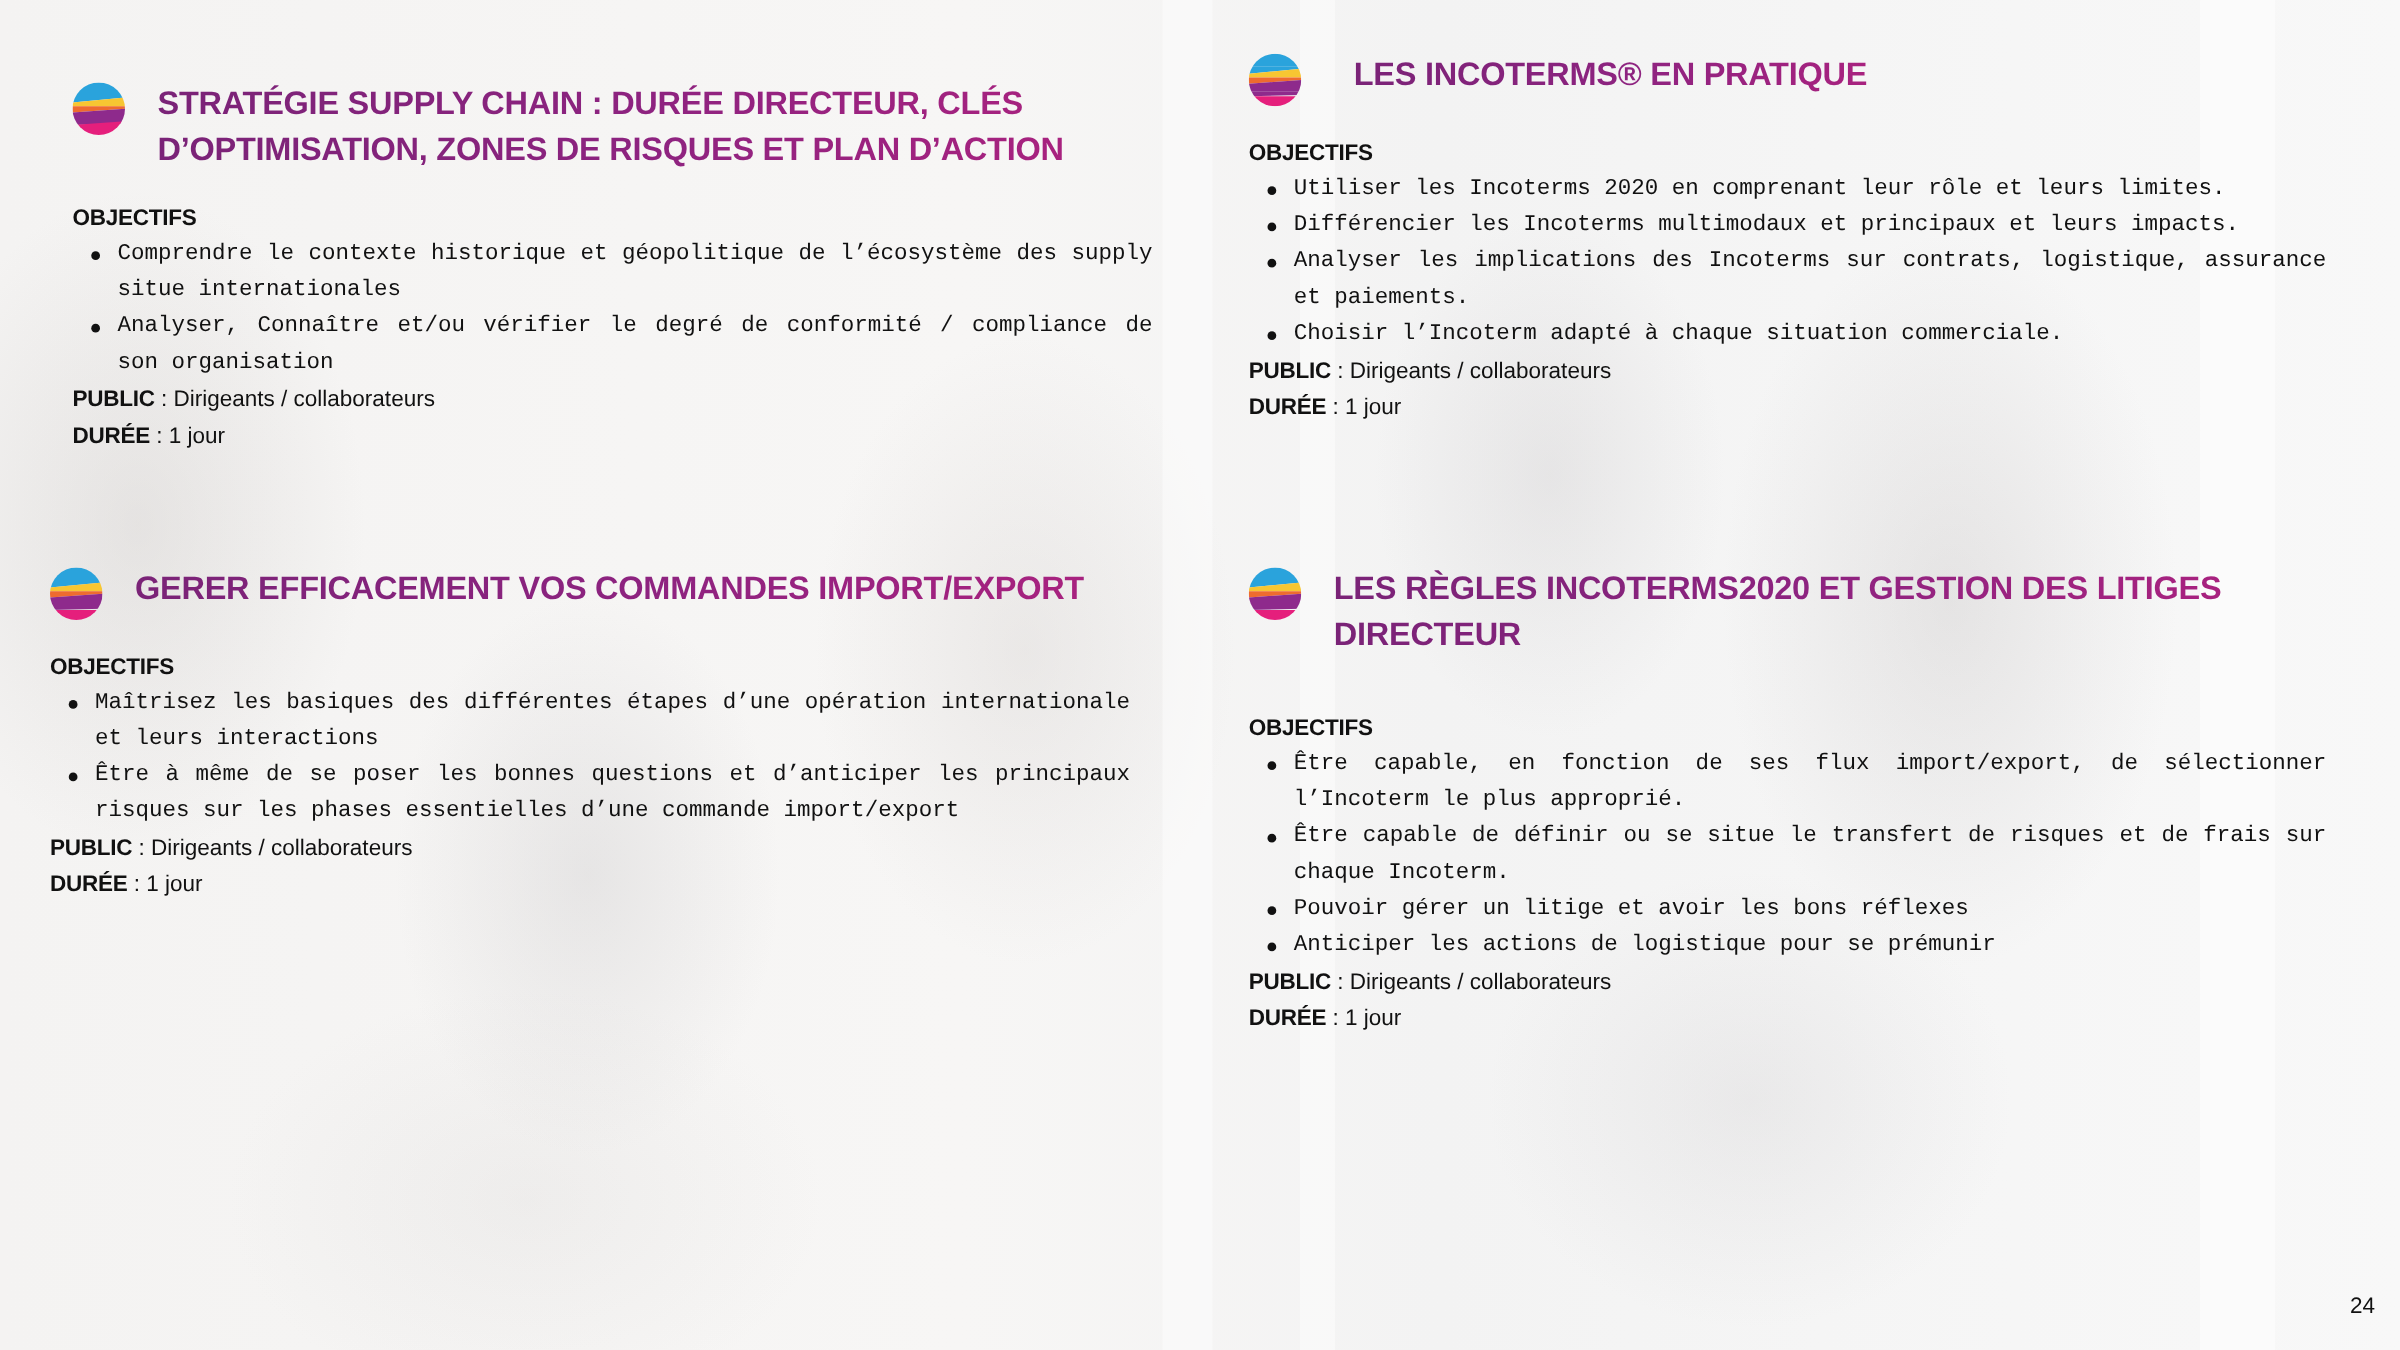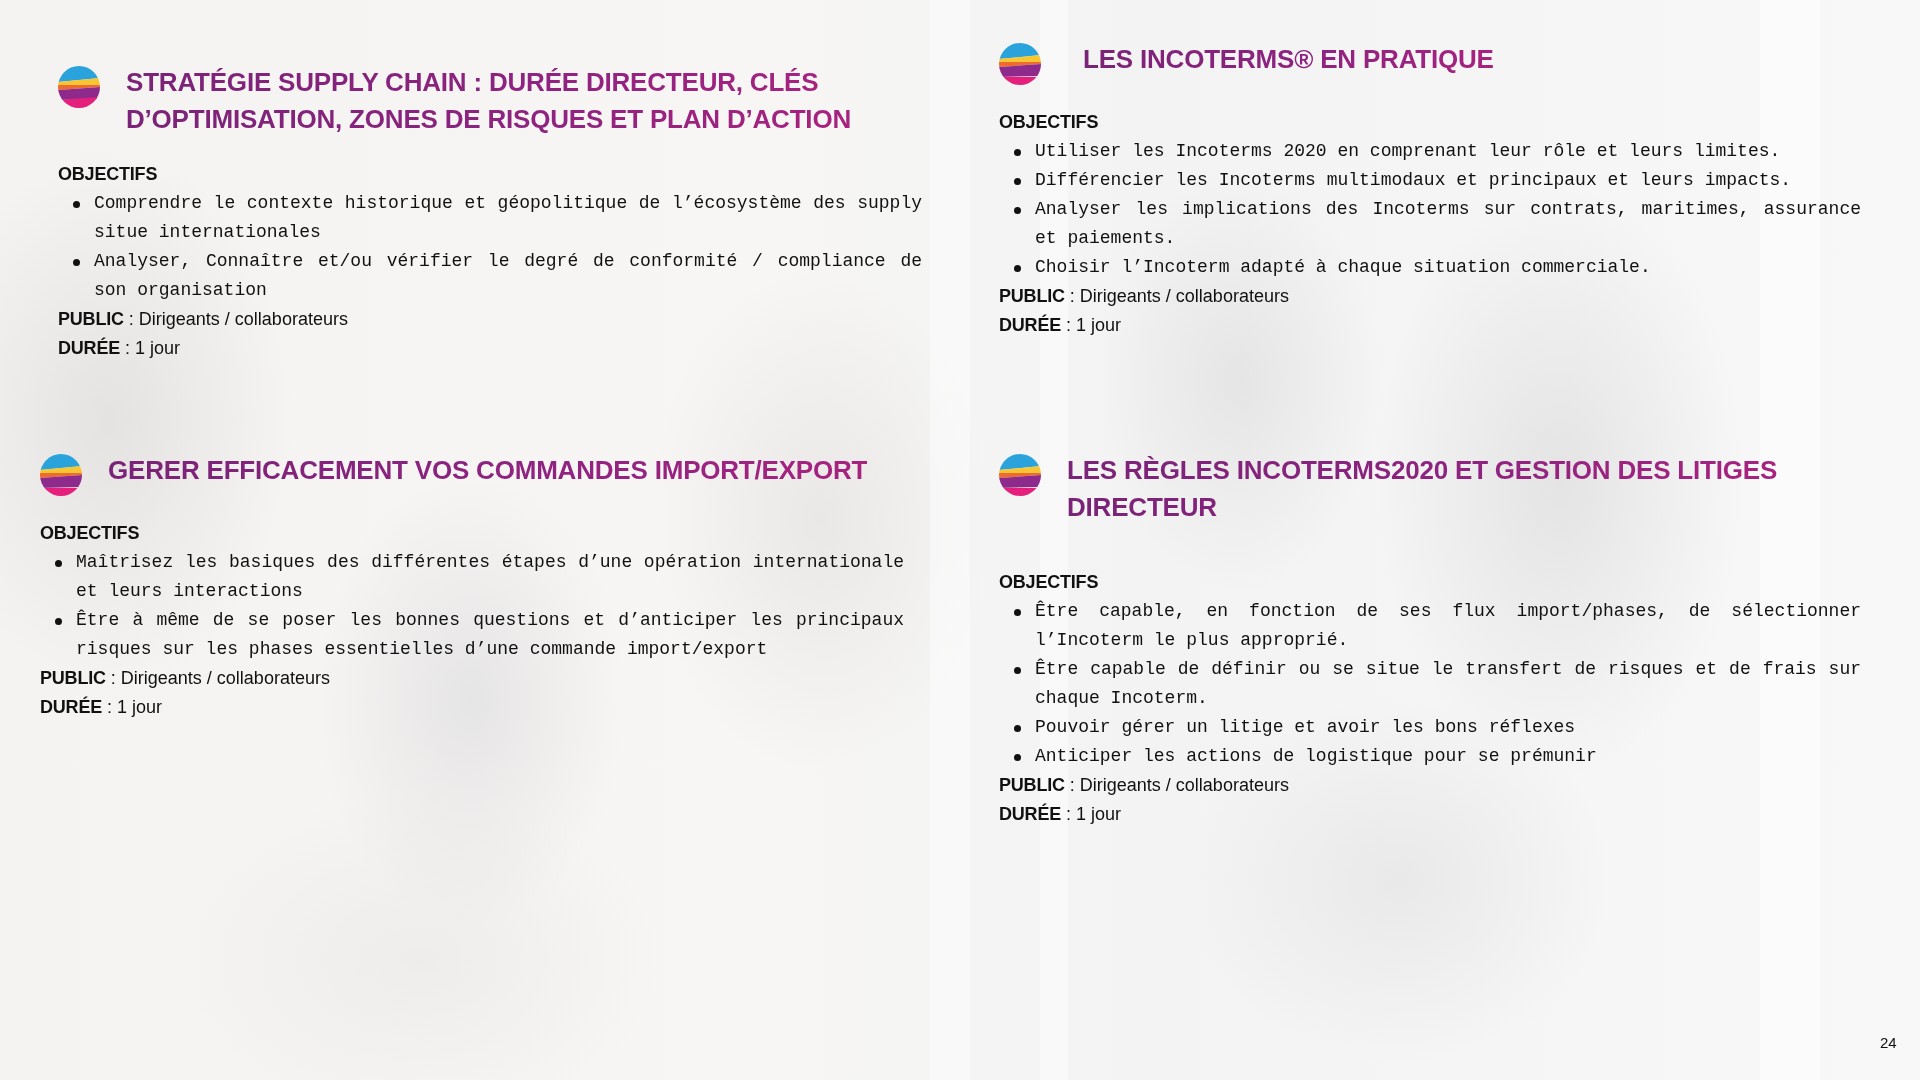--- a/index.html
+++ b/index.html
@@ -88,21 +88,21 @@
       width: 7px;
       height: 7px;
       border-radius: 50%;
       background: #111;
     }
     .page-number {
       position: absolute;
       z-index: 1;
       left: 1880px;
       top: 1034px;
-      font-size: 15px;
+      font-size: 18px;
       color: #111;
       font-family: "Liberation Sans", sans-serif;
     }
   </style>
 </head>
 <body>
 
 <div class="bg">
   <div class="bg-stripes" style="left:930px;"></div>
   <div class="bg-stripes" style="left:1040px;width:28px;"></div>
@@ -162,21 +162,21 @@
     </svg>
     <div style="margin-left:42px;text-align:right;">
       <div class="title">LES INCOTERMS® EN PRATIQUE</div>
     </div>
   </div>
   <div class="body" style="margin-top:23px;">
     <div class="label">OBJECTIFS</div>
     <ul class="bullets">
       <li>Utiliser les Incoterms 2020 en comprenant leur rôle et leurs limites.</li>
       <li>Différencier les Incoterms multimodaux et principaux et leurs impacts.</li>
-      <li>Analyser les implications des Incoterms sur contrats, maritimes, assurance et paiements.</li>
+      <li>Analyser les implications des Incoterms sur contrats, logistique, assurance et paiements.</li>
       <li>Choisir l’Incoterm adapté à chaque situation commerciale.</li>
     </ul>
     <div><span class="label">PUBLIC</span><span> : Dirigeants / collaborateurs</span></div>
     <div><span class="label">DURÉE</span><span> : 1 jour</span></div>
   </div>
 </div>
 
 <div class="section" style="left:40px; top:452px; width:864px;">
   <div class="section-head">
     <svg class="logo" viewBox="0 0 42 42">
@@ -219,21 +219,21 @@
       </g>
     </svg>
     <div style="margin-left:26px;">
       <div class="title">LES RÈGLES INCOTERMS2020 ET GESTION DES LITIGES</div>
       <div class="title">DIRECTEUR</div>
     </div>
   </div>
   <div class="body" style="margin-top:42px;">
     <div class="label">OBJECTIFS</div>
     <ul class="bullets">
-      <li>Être capable, en fonction de ses flux import/phases, de sélectionner l’Incoterm le plus approprié.</li>
+      <li>Être capable, en fonction de ses flux import/export, de sélectionner l’Incoterm le plus approprié.</li>
       <li>Être capable de définir ou se situe le transfert de risques et de frais sur chaque Incoterm.</li>
       <li>Pouvoir gérer un litige et avoir les bons réflexes</li>
       <li>Anticiper les actions de logistique pour se prémunir</li>
     </ul>
     <div><span class="label">PUBLIC</span><span> : Dirigeants / collaborateurs</span></div>
     <div><span class="label">DURÉE</span><span> : 1 jour</span></div>
   </div>
 </div>
 
 <div class="page-number">24</div>

